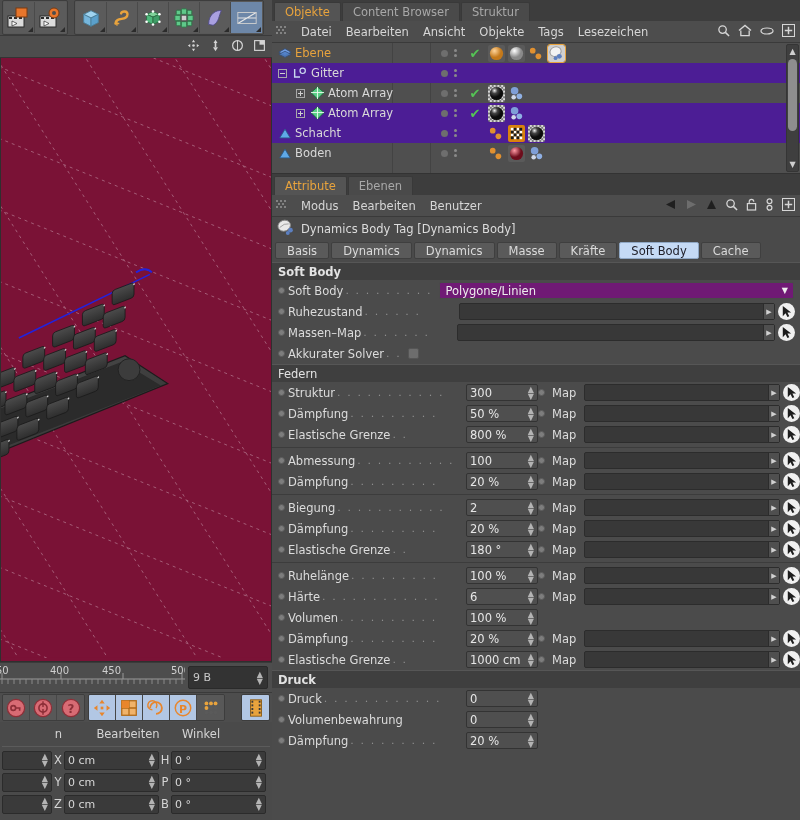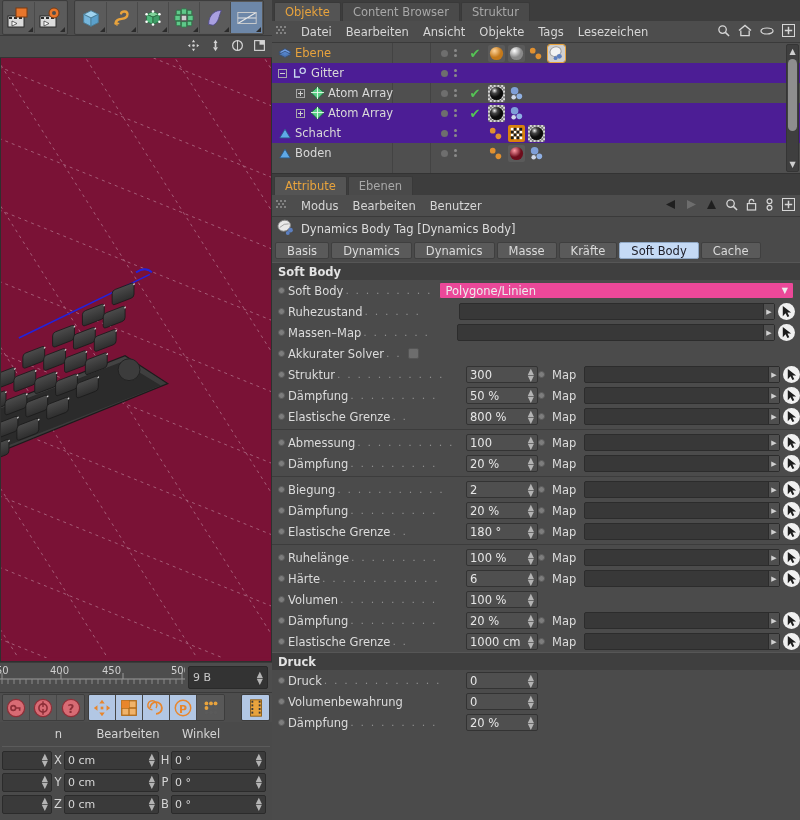--- a/index.html
+++ b/index.html
@@ -92,21 +92,21 @@
   .group-head.sub { font-weight:normal; }
 
   .prow { display:flex; align-items:center; height:21px; padding-left:6px; }
   .bullet { width:7px; height:7px; border-radius:50%; background:#7d7d7d; flex-shrink:0; margin-right:3px; border:1px solid #5c5c5c;}
   .plabel { font-size:11.5px; color:#dcdcdc; white-space:nowrap; }
   .dots { flex:1; overflow:hidden; white-space:nowrap; color:#8e8e8e; font-size:11px; letter-spacing:1.6px; margin:0 2px; }
   .numfield { width:72px; height:17px; background:#4f4f4f; border:1px solid #333; border-radius:2px; display:flex; align-items:center; justify-content:space-between; padding:0 3px; font-size:11.5px; color:#e6e6e6; flex-shrink:0;}
   .linkfield { height:17px; background:#383838; border:1px solid #2c2c2c; border-radius:2px; flex:1; display:flex; align-items:center; justify-content:flex-end;}
   .lf-arrow{ width:11px;height:15px;background:#4f4f4f; border-left:1px solid #2c2c2c; display:flex;align-items:center;justify-content:center; color:#d0d0d0; font-size:7px;}
   .picker { width:17px; height:17px; border-radius:50%; background:#f0f0f0; display:flex;align-items:center;justify-content:center; margin-left:3px; flex-shrink:0;}
-  .combo { height:17px; background:#ec4899; border:1px solid #4a4a4a; border-radius:2px; flex:1; display:flex; align-items:center; justify-content:space-between; padding:0 5px; font-size:11.5px; color:#ededed; margin-right:6px;}
+  .combo { height:17px; background:#701a75; border:1px solid #4a4a4a; border-radius:2px; flex:1; display:flex; align-items:center; justify-content:space-between; padding:0 5px; font-size:11.5px; color:#ededed; margin-right:6px;}
   .checkbox { width:11px; height:11px; background:#6d6d6d; border:1px solid #555; border-radius:2px;}
   .maplabel { display:flex; align-items:center; gap:4px; width:46px; flex-shrink:0; font-size:11.5px; color:#dcdcdc;}
   .mapcell { display:flex; align-items:center; flex:1; }
   .leftcell { display:flex; align-items:center; width:260px; flex-shrink:0;}
   .divider { height:1px; background:#3c3c3c; margin:2px 0; }
 </style>
 </head>
 <body>
 
 <div id="root">
@@ -1114,20 +1114,21 @@
             </svg>
           </span>
             <span style="width:5px;"></span>
         </div>
         <div class="prow">
             <span class="bullet"></span>
             <span class="plabel">Akkurater Solver</span>
             <span class="dots" style="flex:0 0 20px;">. . .</span>
             <span class="checkbox"></span>
         </div>
+        <div class="group-head sub" style="font-weight:normal;">Federn</div>
         <div class="prow">
       <div class="leftcell">
         <span class="bullet"></span>
         <span class="plabel">Struktur</span>
         <span class="dots">. . . . . . . . . . .</span>
         <div class="numfield">
           <span>300</span>
           <span class="spin">▲<br>▼</span>
         </div>
       </div>

